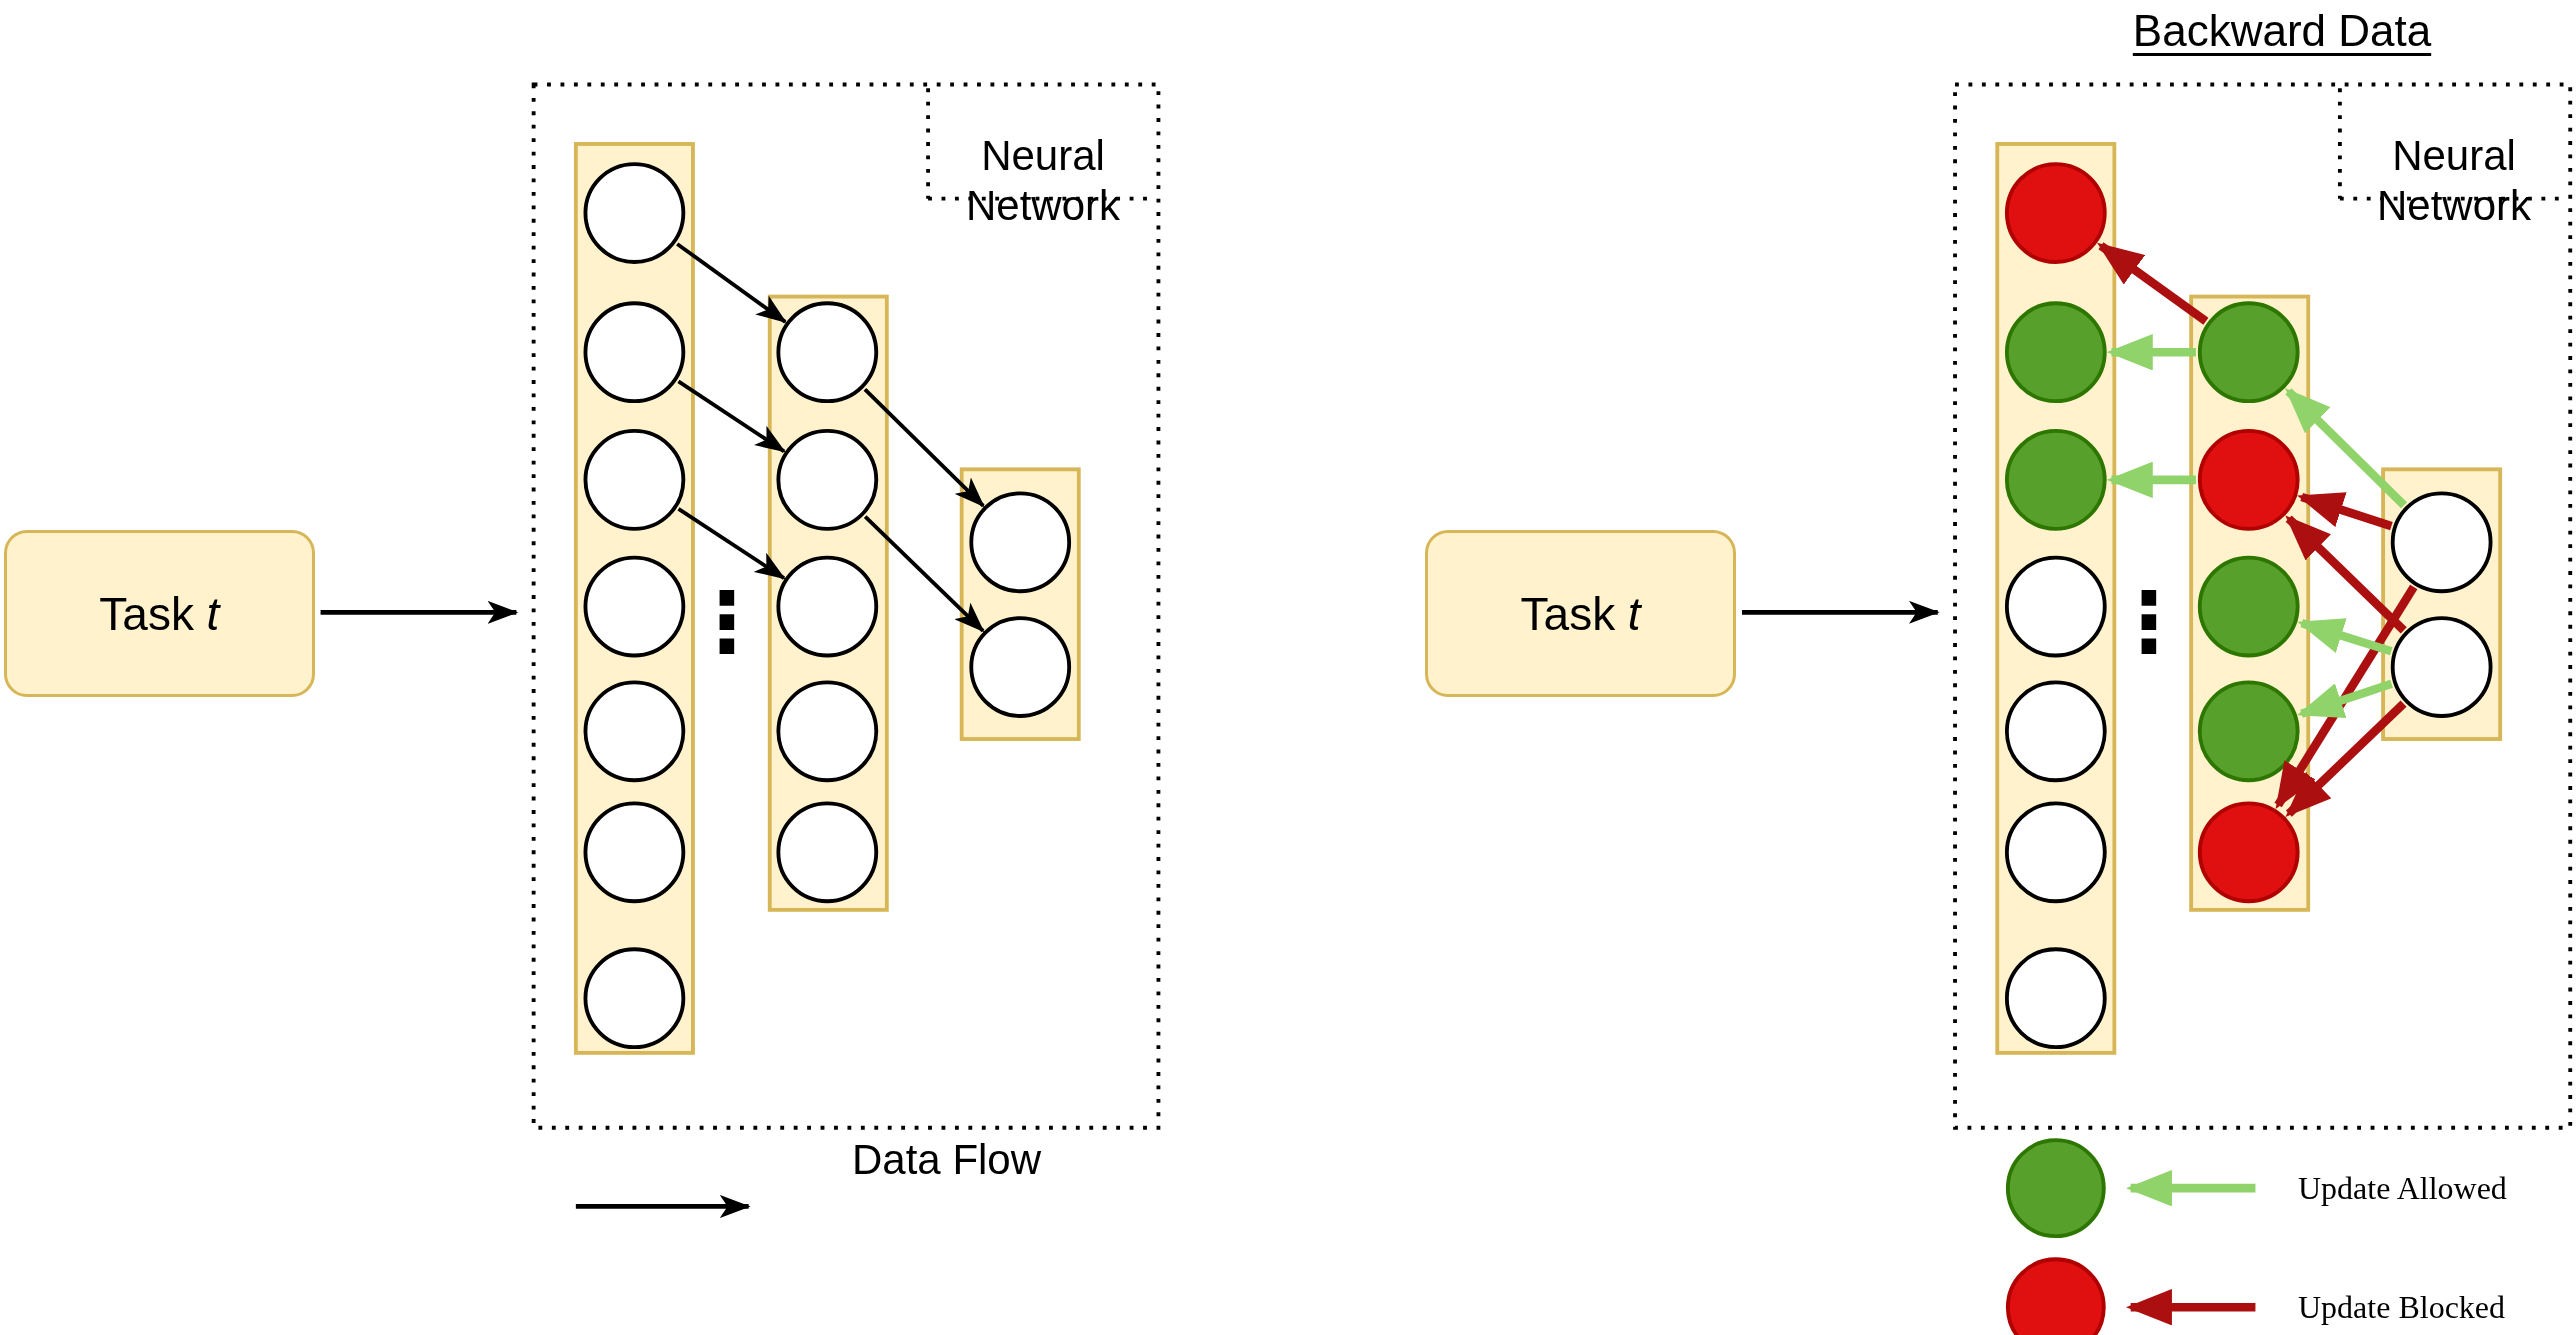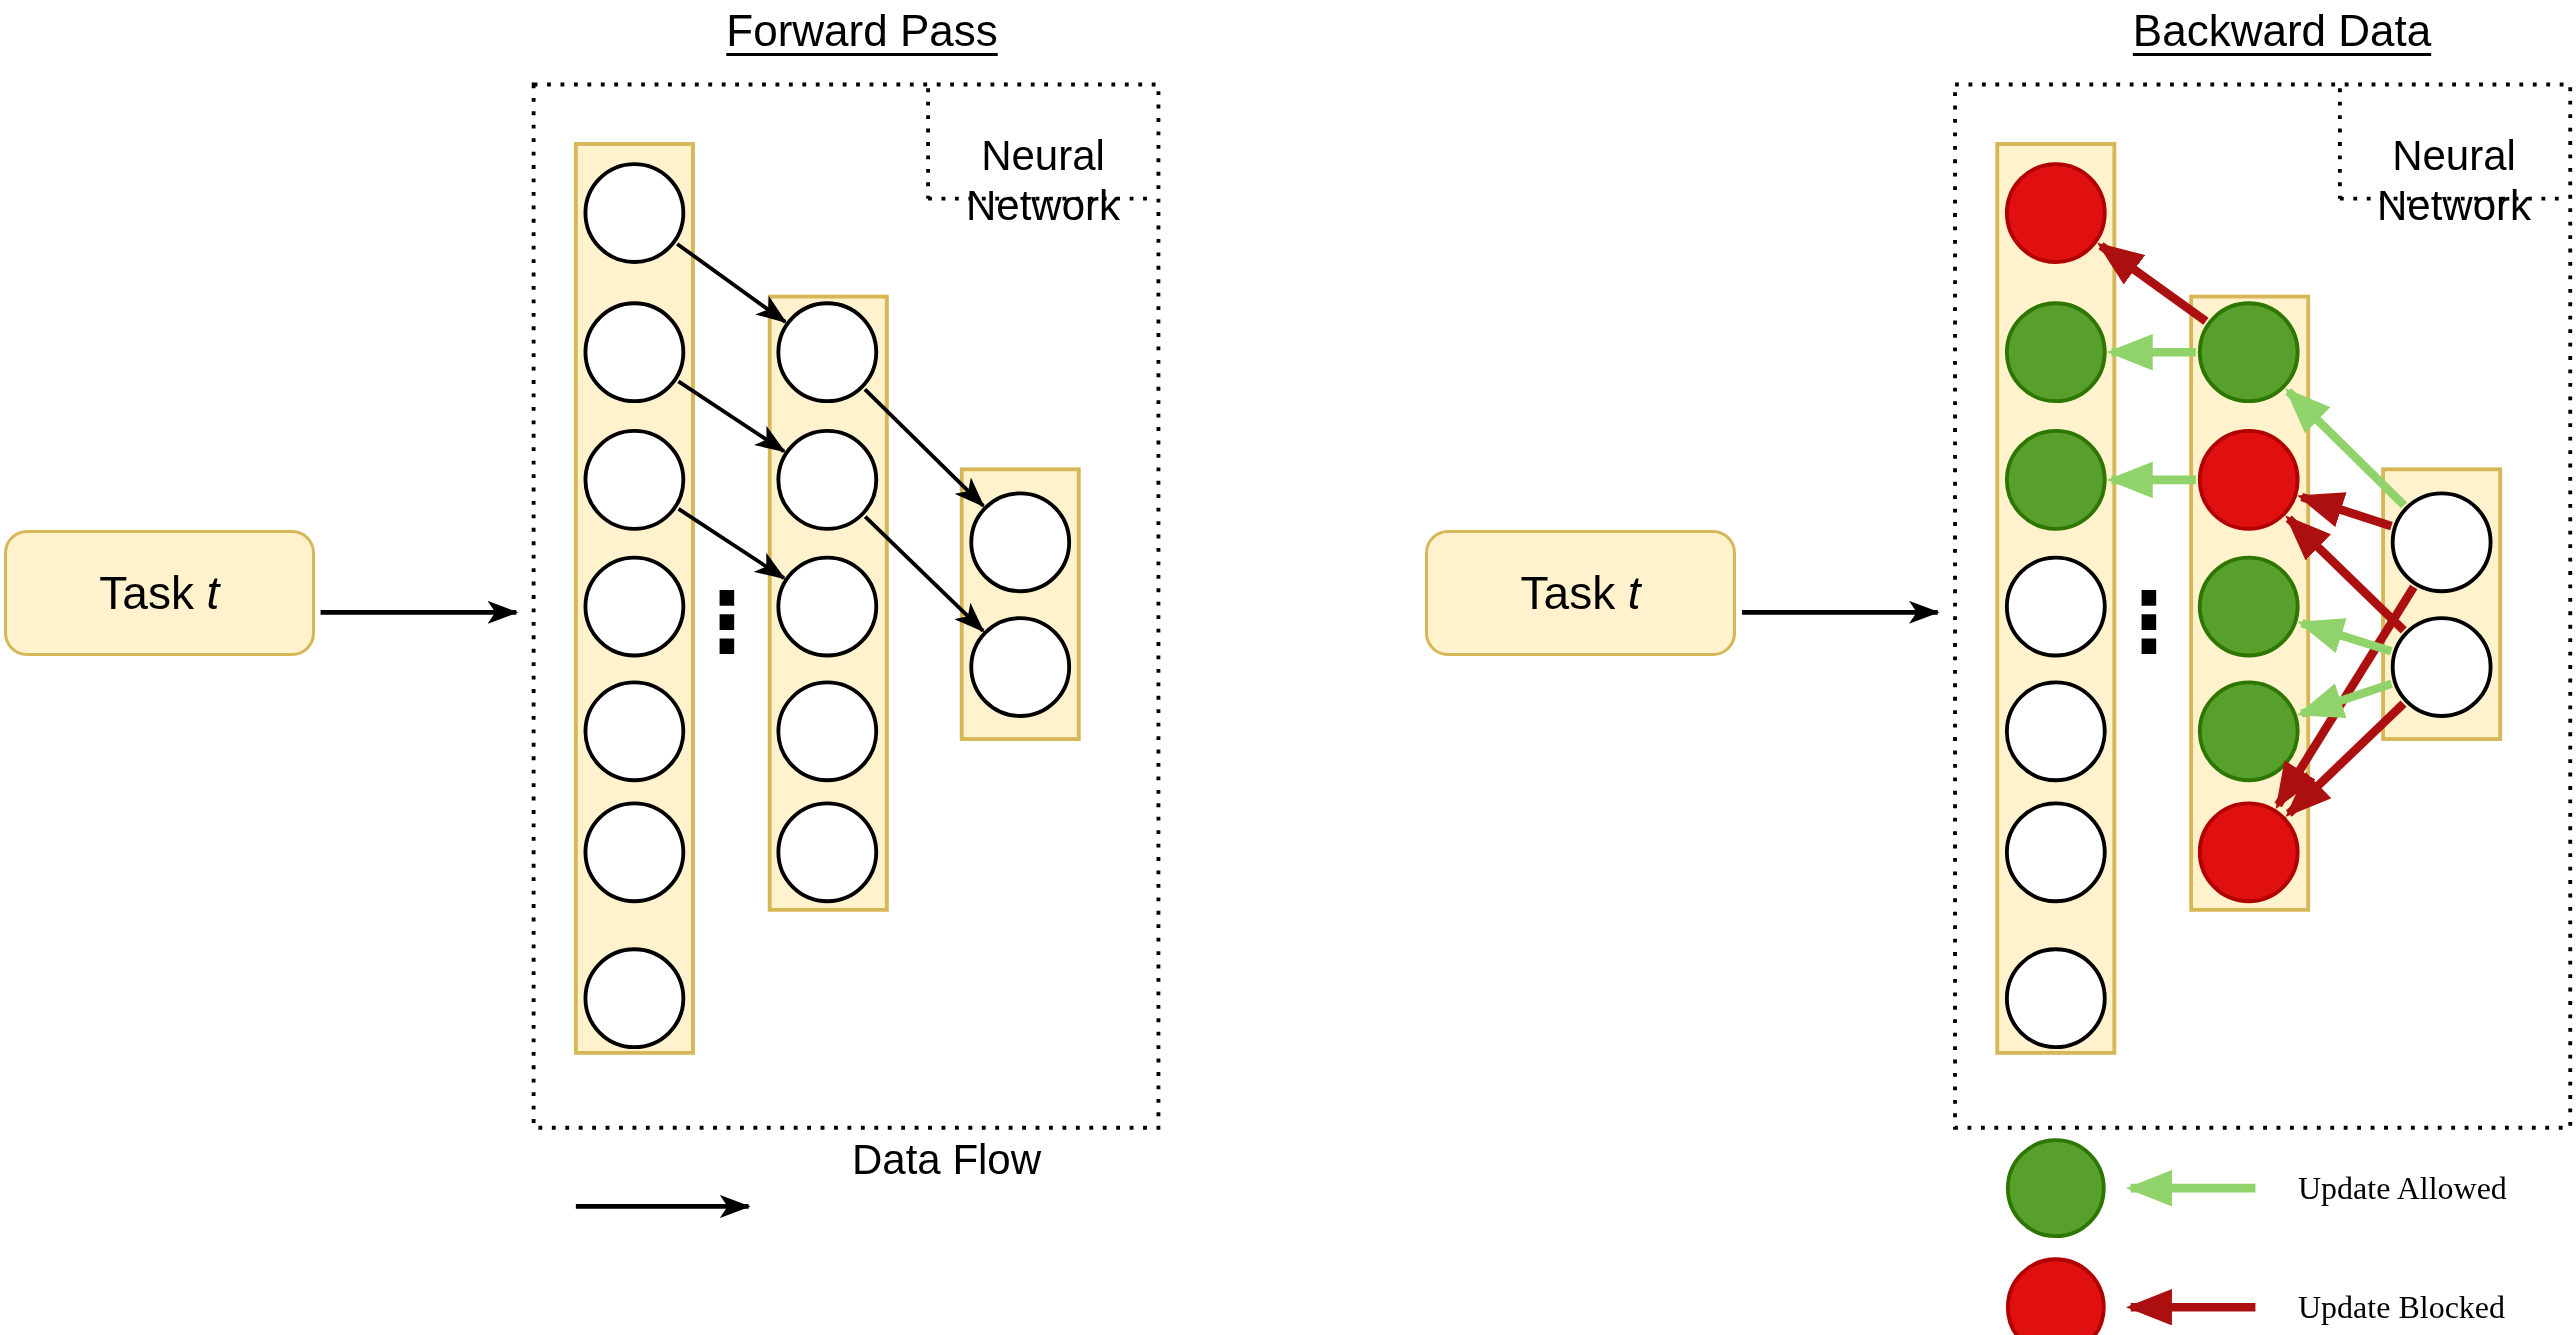--- a/index.html
+++ b/index.html
@@ -41,21 +41,21 @@
     align-items: center;
     justify-content: center;
     text-align: center;
     font-size: 42px;
     line-height: 1.2;
     margin-top: 40px;
   }
   .task-box {
     position: absolute;
     width: 311px;
-    height: 126px;
+    height: 167px;
     box-sizing: border-box;
     background: #FFF2CC;
     border: 3.8px solid #D6B656;
     border-radius: 23px;
     display: flex;
     align-items: center;
     justify-content: center;
     gap: 12.5px;
     font-size: 46px;
   }
@@ -156,21 +156,20 @@
       <line x1="2504.5244022988536" y1="656.7027783496342" x2="2384.6288121212087" y2="540.3861610131131" stroke="#AB0F0F" stroke-width="9" marker-end="url(#mk-blocked)"></line>
       <line x1="2491.5175582340917" y1="678.5502794465064" x2="2398.345120407685" y2="649.3469780382297" stroke="#8FD36A" stroke-width="9" marker-end="url(#mk-allowed)"></line>
       <line x1="2491.8224186072216" y1="712.392527130926" x2="2398.0236312869297" y2="743.6587895710234" stroke="#8FD36A" stroke-width="9" marker-end="url(#mk-allowed)"></line>
       <line x1="2504.3276417675106" y1="733.0933588998531" x2="2384.836305045171" y2="847.8288215237912" stroke="#AB0F0F" stroke-width="9" marker-end="url(#mk-blocked)"></line>
       <circle cx="2142" cy="1238" r="50" fill="#56A02B" stroke="#2D7600" stroke-width="4"></circle>
       <line x1="2350" y1="1238" x2="2220" y2="1238" stroke="#8FD36A" stroke-width="9" marker-end="url(#mk-allowed)"></line>
       <circle cx="2142" cy="1362" r="50" fill="#E01010" stroke="#B00000" stroke-width="4"></circle>
       <line x1="2350" y1="1362" x2="2220" y2="1362" stroke="#AB0F0F" stroke-width="9" marker-end="url(#mk-blocked)"></line>
     </svg>
 
-  <div class="panel-title" style="left:622px;">Forward Pass</div>
   <div class="nn-label" style="left:928px; top:84px;">Neural Network</div>
   <div class="task-box" style="left:3.8px; top:530px;">
     <span>Task</span>
       <span class="task-var">t</span>
   </div>
   <div class="ellipsis" style="left:727px; top:622px;">⋮</div>
   <div class="flow-label" style="left:852px; top:1160px;">Data Flow</div>
 
   <div class="panel-title" style="left:2042px;">Backward Data</div>
   <div class="nn-label" style="left:2339px; top:84px;">Neural Network</div>

